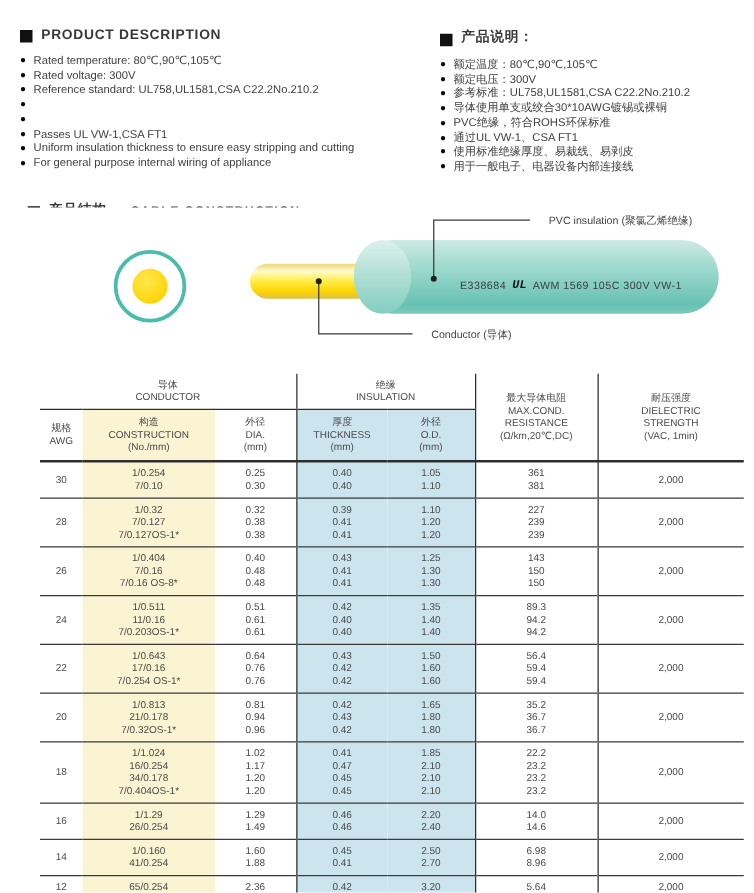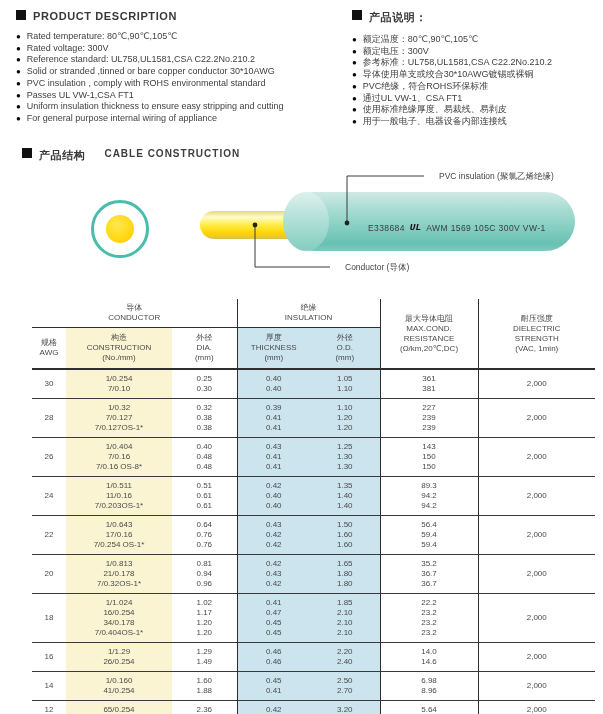--- a/index.html
+++ b/index.html
@@ -15,21 +15,21 @@
   *{margin:0;padding:0;box-sizing:border-box;}
   html,body{width:603px;height:714px;}
   body{
     position:relative;
     background:#ffffff;
     font-family:"Liberation Sans","DejaVu Sans",sans-serif;
     color:var(--txt);
     overflow:hidden;
   }
   .sec{position:absolute;overflow:hidden;}
-  .sec-title{display:flex;align-items:flex-start;gap:7px;}
+  .sec-title{display:flex;align-items:flex-end;gap:7px;margin-top:12px;}
   .sq{width:10px;height:10px;background:#111;flex:0 0 auto;}
   .sec-title .t{font-size:11px;font-weight:bold;color:#383838;letter-spacing:.6px;white-space:nowrap;}
   .sec-title .t2{font-size:10px;font-weight:bold;color:#3d3d3d;letter-spacing:1px;white-space:nowrap;margin-left:12px;}
   ul.bullets{list-style:none;margin-top:9px;}
   ul.bullets li{
     display:flex;align-items:baseline;gap:6px;
     font-size:9px;line-height:11.7px;color:#3f3f3f;white-space:nowrap;
   }
   ul.bullets li .dot{font-size:8px;color:#0a0a0a;flex:0 0 auto;transform:translateY(-0.5px);}
 
@@ -103,25 +103,23 @@
       <li>
         <span class="dot">●</span>
         <span>Rated voltage: 300V</span>
       </li>
       <li>
         <span class="dot">●</span>
         <span>Reference standard: UL758,UL1581,CSA C22.2No.210.2</span>
       </li>
       <li>
         <span class="dot">●</span>
-        <span>Solid or stranded ,tinned or bare copper conductor 30*10AWG</span>
-      </li>
-      <li>
-        <span class="dot">●</span>
-        <span>PVC insulation , comply with ROHS environmental standard</span>
+      </li>
+      <li>
+        <span class="dot">●</span>
       </li>
       <li>
         <span class="dot">●</span>
         <span>Passes UL VW-1,CSA FT1</span>
       </li>
       <li>
         <span class="dot">●</span>
         <span>Uniform insulation thickness to ensure easy stripping and cutting</span>
       </li>
       <li>

